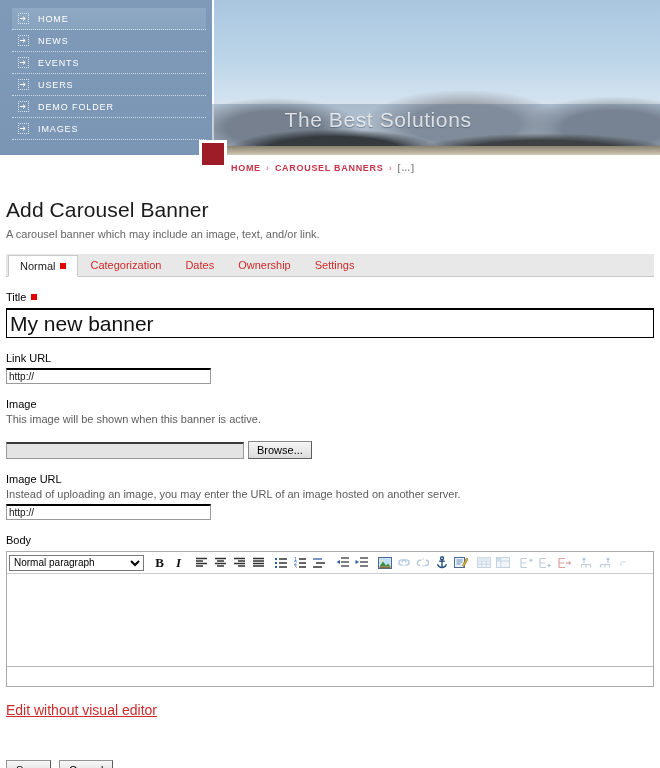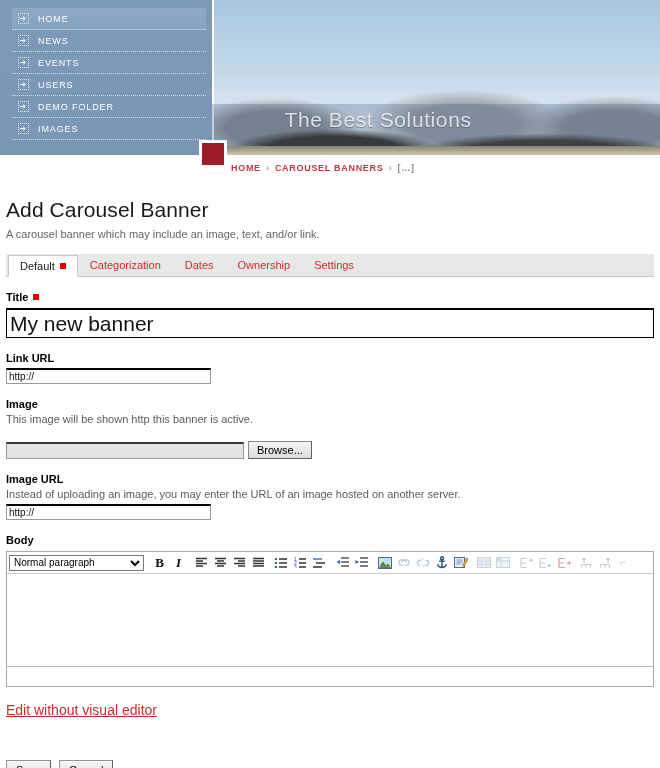--- a/index.html
+++ b/index.html
@@ -168,21 +168,21 @@
     display: inline-block;
     width: 6px; height: 6px;
     background: #e00000;
     margin-left: 5px;
   }
 
   
   .field { margin-top: 14px; }
   .field-label {
     font-size: 11px;
-    font-weight: bold;
+    font-weight: normal;
     color: #000000;
     display: flex;
     align-items: center;
   }
   .field-help {
     font-size: 11px;
     color: #5c5c5c;
     margin-top: 3px;
   }
   input.text-wide {
@@ -390,21 +390,21 @@
   <span class="last">[…]</span>
 </div>
 
 <div class="content">
 
   <h1 class="page-title">Add Carousel Banner</h1>
   <p class="page-desc">A carousel banner which may include an image, text, and/or link.</p>
 
   <div class="tabbar">
     <div class="tab active">
-      <span>Default</span>
+      <span>Normal</span>
       <span class="req-dot"></span>
     </div>
     <div class="tab">
       <span>Categorization</span>
     </div>
     <div class="tab">
       <span>Dates</span>
     </div>
     <div class="tab">
       <span>Ownership</span>
@@ -426,21 +426,21 @@
     <div class="field-label">
       <span>Link URL</span>
     </div>
     <input class="text-small" type="text" value="http://" style="">
   </div>
 
   <div class="field">
     <div class="field-label">
       <span>Image</span>
     </div>
-    <div class="field-help">This image will be shown http this banner is active.</div>
+    <div class="field-help">This image will be shown when this banner is active.</div>
     <div class="file-row">
       <input class="file-fake" type="text" readonly="" value="" style="">
       <button class="browse-btn">Browse...</button>
     </div>
   </div>
 
   <div class="field">
     <div class="field-label">
       <span>Image URL</span>
     </div>

